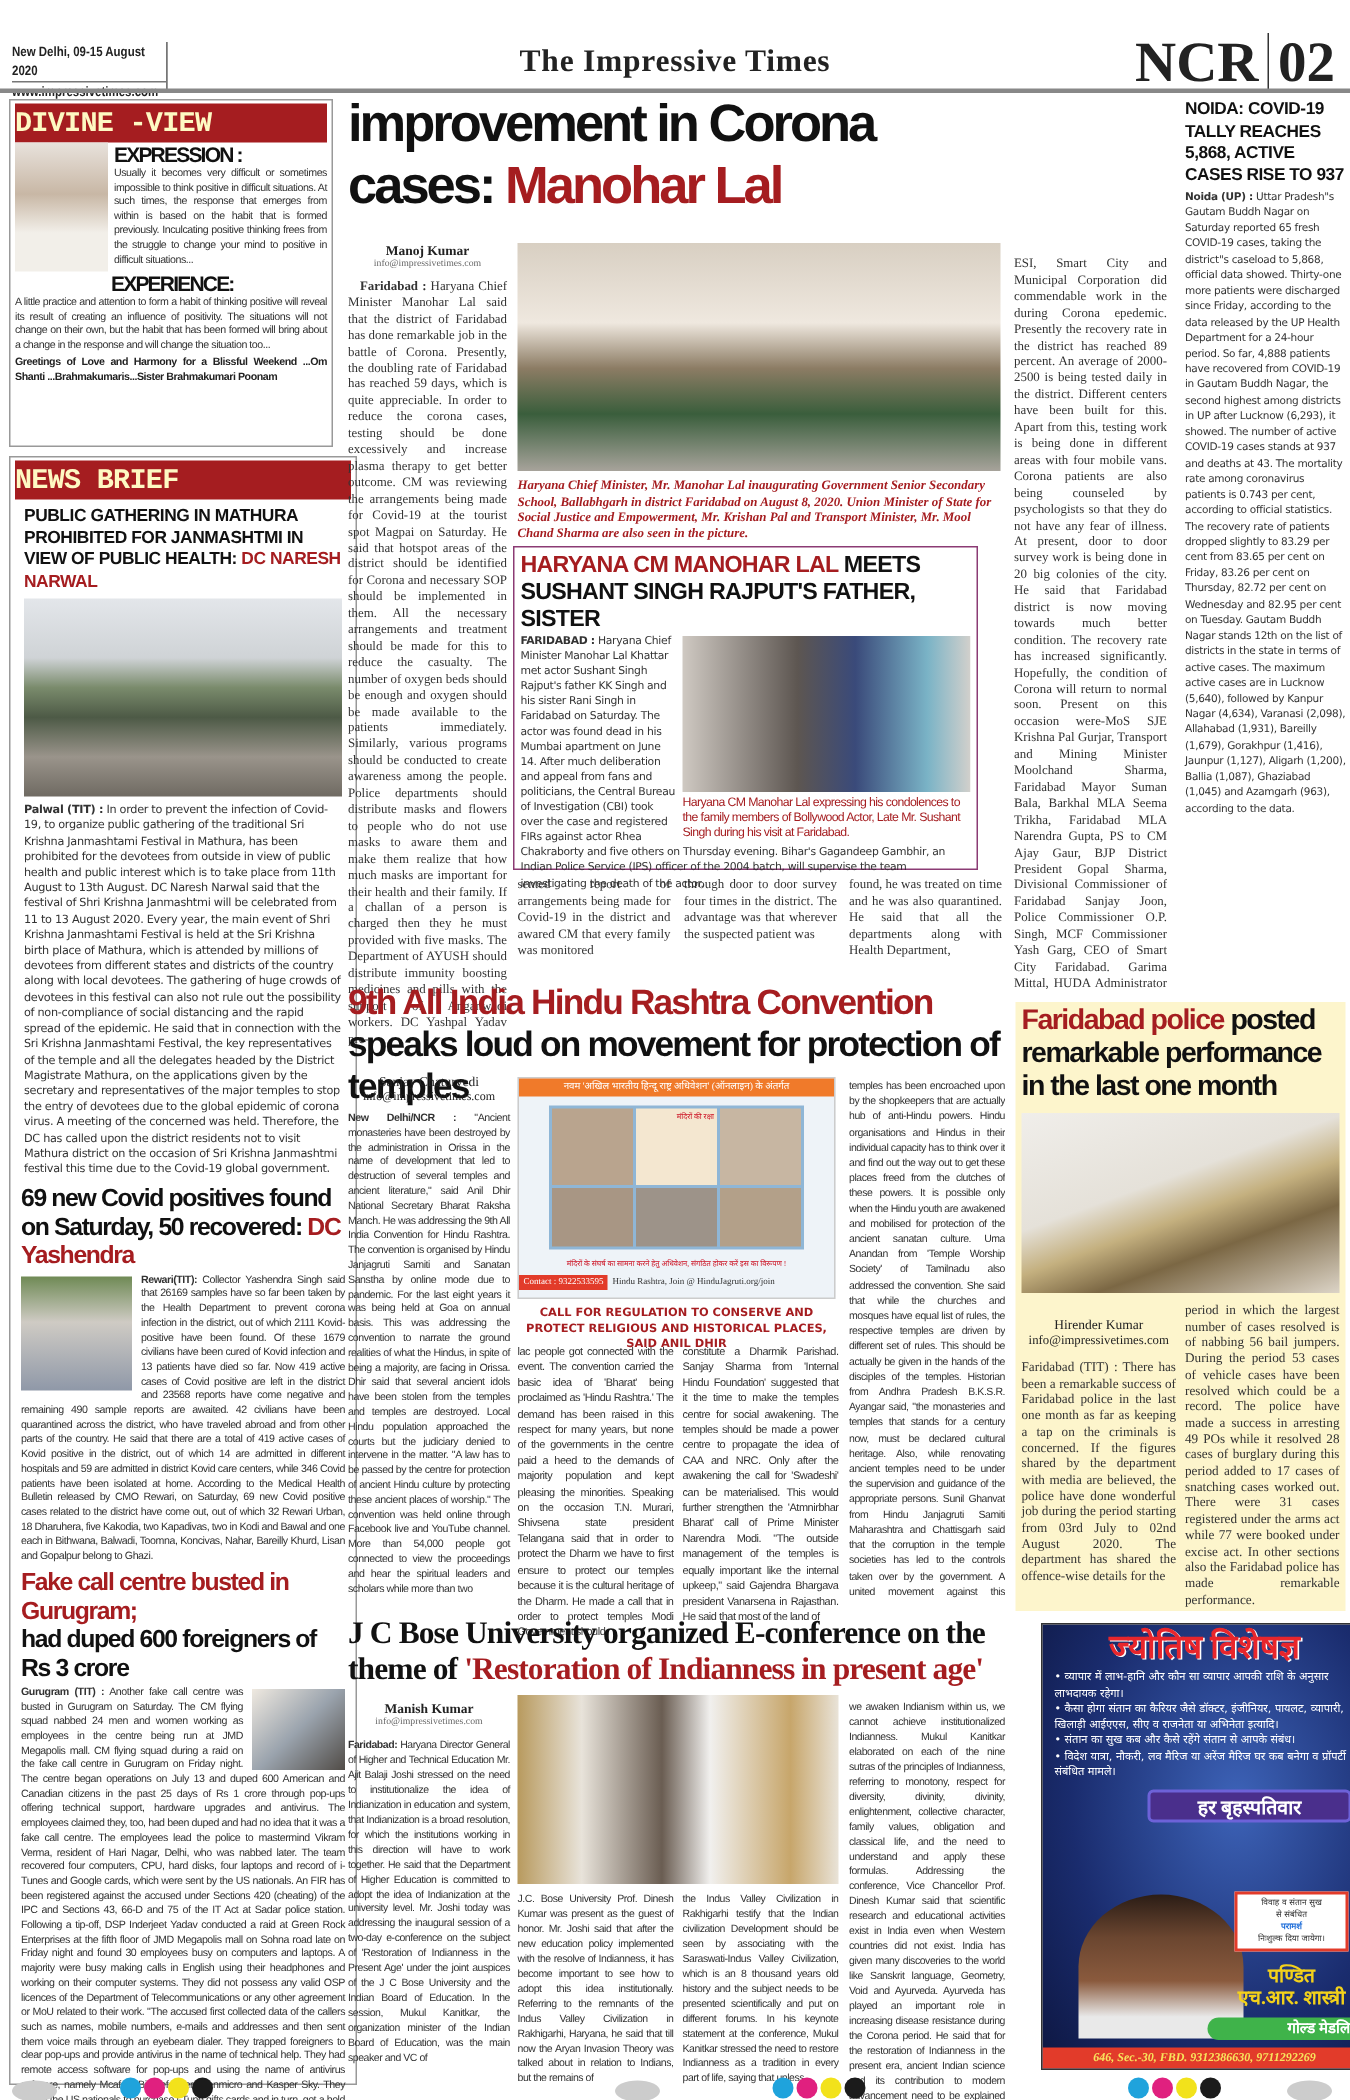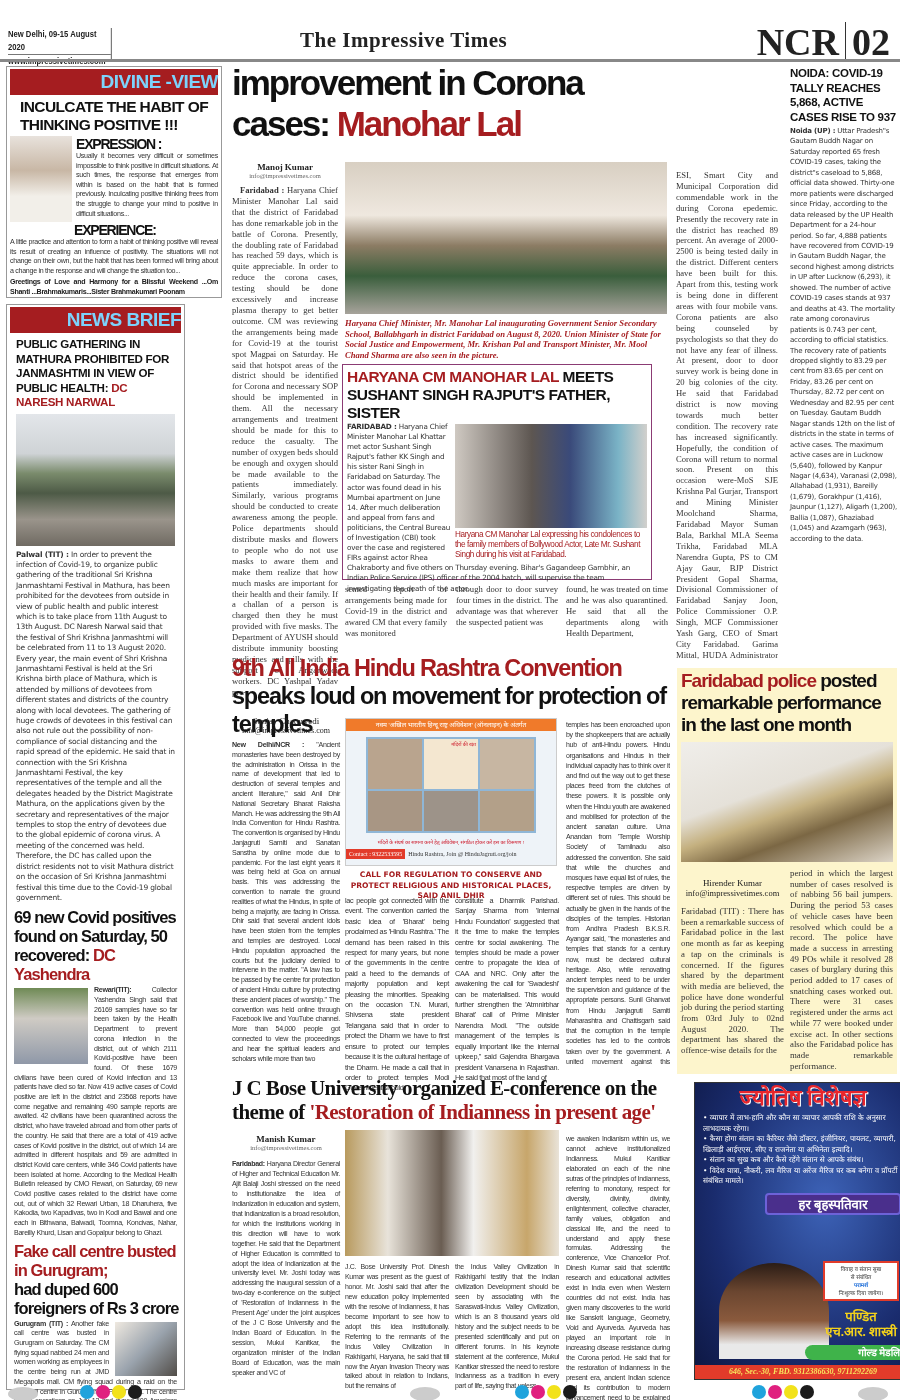--- a/index.html
+++ b/index.html
@@ -1,26 +1,26 @@
 <!DOCTYPE html>
 <html><head>
 <meta charset="utf-8">
 <style>
 *{box-sizing:border-box;margin:0;padding:0}
 body{width:900px;height:1400px;background:#fff;font-family:"Liberation Serif",serif;color:#222;position:relative;overflow:hidden}
 .abs{position:absolute}
 .cond{font-family:"Liberation Sans",sans-serif;letter-spacing:-0.4px}
 .hdr-left{left:8px;top:28px;width:122px;border-right:1px solid #444;height:34px;font-family:"Liberation Sans",sans-serif;font-size:9px;font-weight:bold;line-height:13px;transform:scaleX(.85);transform-origin:left}
 .hdr-left div:first-child{border-bottom:1px solid #777}
-.masthead{left:300px;top:28px;width:300px;font-size:21px;font-weight:bold;letter-spacing:.5px}
+.masthead{left:300px;top:28px;width:300px;text-align:center;font-size:21px;font-weight:bold;letter-spacing:.5px}
 .ncr{right:10px;top:20px;font-size:38px;font-weight:bold;display:flex;align-items:center}
 .ncr .sep{width:1px;height:40px;background:#333;margin:0 6px}
 .rule{left:0;right:0;top:59px;height:3px;background:#888}
 .box{border:1px solid #999}
-.redbar{background:#a51d20;color:#7dd3fc;text-align:right;font-family:Liberation Sans, sans-serif;font-weight:bold;font-size:19px;height:26px;line-height:26px;letter-spacing:-0.5px}
+.redbar{background:#a51d20;color:#fef9c3;text-align:left;font-family:Liberation Mono, monospace;font-weight:bold;font-size:19px;height:26px;line-height:26px;letter-spacing:-0.5px}
 .sm{font-family:"Liberation Sans",sans-serif;font-size:8px;line-height:10.5px;color:#333;text-align:justify;letter-spacing:-0.3px}
 .smserif{font-family:"Liberation Serif",serif;font-size:9.2px;line-height:11.2px;color:#333;text-align:justify}
 .smgeo{font-family:"DejaVu Sans",sans-serif;font-size:7.5px;line-height:10.4px;color:#333;letter-spacing:-0.2px}
 .photo{background:linear-gradient(135deg,#b9b0a3,#7d7468 50%,#c6c1b8);}
 .red{color:#a51d20}
 .h-black{font-family:"Liberation Sans",sans-serif;font-weight:bold;color:#111;letter-spacing:-1.2px}
 .cap{font-style:italic;font-weight:bold;color:#a51d20;font-size:8.6px;line-height:10.5px}
 .dots{display:flex;gap:2px}
 .dots span{width:14px;height:14px;border-radius:50%;display:inline-block}
 .ovals{width:30px;height:14px;border-radius:50%;background:#ccc}
@@ -35,34 +35,33 @@
 <div class="abs masthead">The Impressive Times</div>
 <div class="abs ncr">
   <span>NCR</span>
   <span class="sep"></span>
   <span>02</span>
 </div>
 <div class="abs rule"></div>
 
 <div class="abs box" style="left:6px;top:66px;width:216px;height:232px;padding:2px 3px">
   <div class="redbar">DIVINE -VIEW</div>
-  <div class="h-black" style="font-size:15.5px;line-height:18px;padding:3px 10px 2px 10px;letter-spacing:-0.6px">INCULCATE THE HABIT OF THINKING POSITIVE !!!</div>
   <div style="display:flex;gap:4px">
     <div class="photo" style="width:62px;height:86px;background:linear-gradient(180deg,#e8e2dc,#c8b7a5 40%,#f2efe9 70%)"></div>
     <div style="flex:1">
       <div class="h-black" style="font-size:14px;line-height:16px">EXPRESSION :</div>
       <div class="sm" style="font-size:7.1px;line-height:9.6px">Usually it becomes very difficult or sometimes impossible to think positive in difficult situations. At such times, the response that emerges from within is based on the habit that is formed previously. Inculcating positive thinking frees from the struggle to change your mind to positive in difficult situations...</div>
     </div>
   </div>
   <div class="h-black" style="font-size:14px;line-height:16px;padding-left:64px">EXPERIENCE:</div>
   <div class="sm" style="font-size:7.1px;line-height:9.6px">A little practice and attention to form a habit of thinking positive will reveal its result of creating an influence of positivity. The situations will not change on their own, but the habit that has been formed will bring about a change in the response and will change the situation too...</div>
   <div class="sm" style="font-size:7.1px;line-height:9.6px;font-weight:bold;margin-top:2px;color:#222">Greetings of Love and Harmony for a Blissful Weekend ...Om Shanti ...Brahmakumaris...Sister Brahmakumari Poonam</div>
 </div>
 
-<div class="abs box" style="left:6px;top:304px;width:179px;height:1086px;padding:2px 3px">
+<div class="abs box" style="left:6px;top:304px;width:232px;height:1086px;padding:2px 3px">
   <div class="redbar">NEWS BRIEF</div>
   <div class="h-black" style="font-size:11.6px;line-height:14.5px;padding:4px 4px 2px 6px;letter-spacing:-0.3px">
     <span>PUBLIC GATHERING IN MATHURA PROHIBITED FOR JANMASHTMI IN VIEW OF PUBLIC HEALTH:</span>
     <span class="red">DC NARESH NARWAL</span>
   </div>
   <div class="photo" style="margin:2px 6px;height:132px;background:linear-gradient(180deg,#e3e6ea 0%,#cfd3d6 30%,#7a8b6c 45%,#4d5a46 60%,#9a948b 80%,#6f6a62)"></div>
   <div class="smgeo" style="padding:2px 6px;text-align:left">
     <b>Palwal (TIT) :</b>
     <span>In order to prevent the infection of Covid-19, to organize public gathering of the traditional Sri Krishna Janmashtami Festival in Mathura, has been prohibited for the devotees from outside in view of public health and public interest which is to take place from 11th August to 13th August. DC Naresh Narwal said that the festival of Shri Krishna Janmashtmi will be celebrated from 11 to 13 August 2020. Every year, the main event of Shri Krishna Janmashtami Festival is held at the Sri Krishna birth place of Mathura, which is attended by millions of devotees from different states and districts of the country along with local devotees. The gathering of huge crowds of devotees in this festival can also not rule out the possibility of non-compliance of social distancing and the rapid spread of the epidemic. He said that in connection with the Sri Krishna Janmashtami Festival, the key representatives of the temple and all the delegates headed by the District Magistrate Mathura, on the applications given by the secretary and representatives of the major temples to stop the entry of devotees due to the global epidemic of corona virus. A meeting of the concerned was held. Therefore, the DC has called upon the district residents not to visit Mathura district on the occasion of Sri Krishna Janmashtmi festival this time due to the Covid-19 global government.</span>
   </div>

